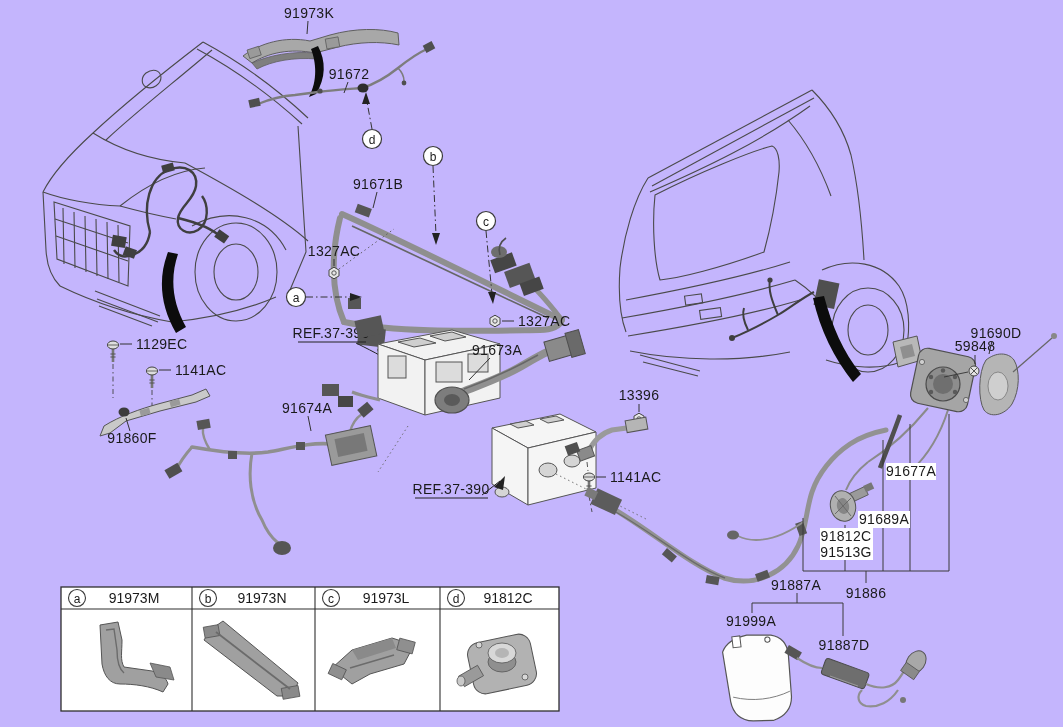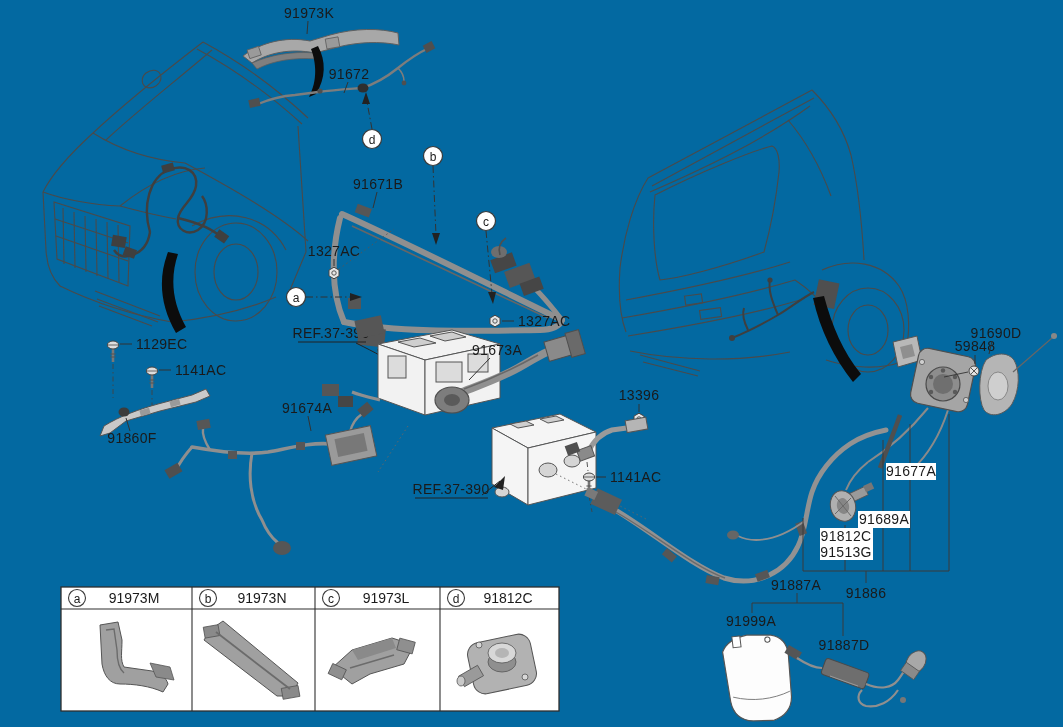--- a/index.html
+++ b/index.html
@@ -1,16 +1,16 @@
 <!DOCTYPE html>
 <html><head>
 <meta charset="utf-8">
 <style>
   html,body{margin:0;padding:0;background:#ffffff;}
-  #stage{position:relative;width:1063px;height:727px;background:#0369a1;overflow:hidden;
+  #stage{position:relative;width:1063px;height:727px;background:#c4b5fd;overflow:hidden;
          font-family:"Liberation Sans", sans-serif;}
   svg text{font-family:"Liberation Sans", sans-serif;fill:#1a1a1a;}
   .plabel{font-size:14px;letter-spacing:.3px;}
   .cletter{font-size:12px;}
   .thead{font-size:14px;}
 </style>
 </head>
 <body>
 
 <div id="stage">

